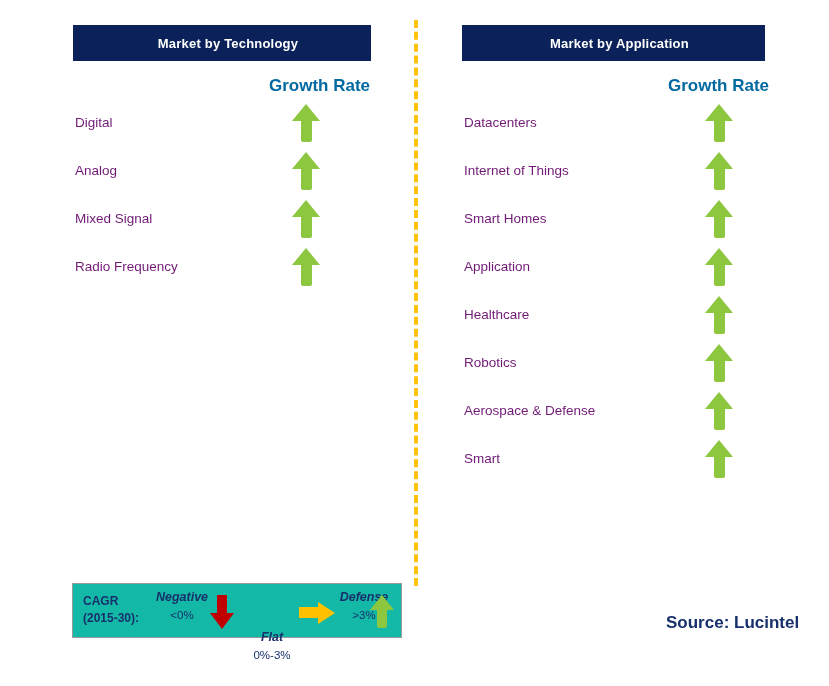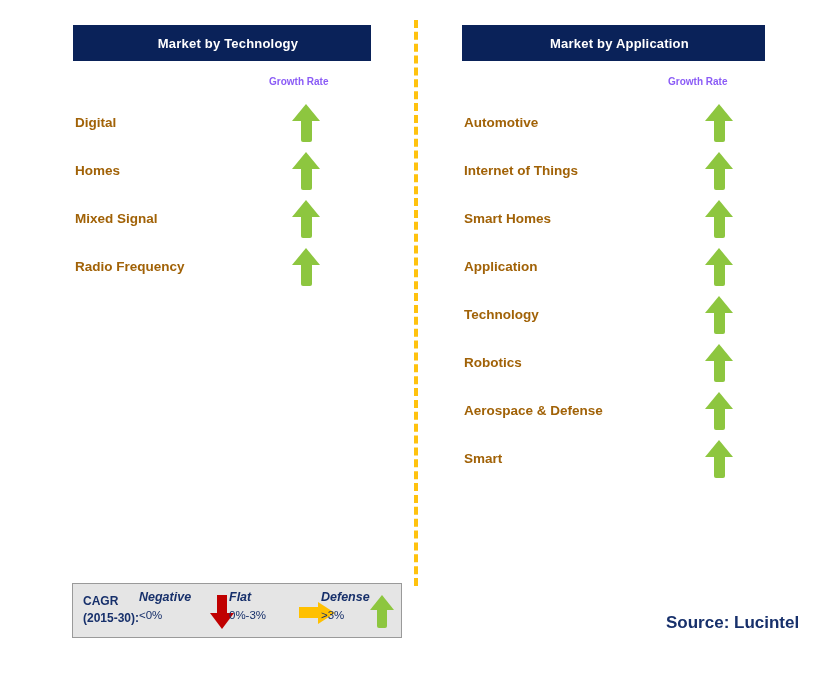--- a/index.html
+++ b/index.html
@@ -40,23 +40,23 @@
     font-size: 13px;
     font-weight: bold;
     letter-spacing: 0.2px;
     white-space: nowrap;
     margin-left: 12px;
   }
 
   .growth-rate-label {
     position: absolute;
     top: 76px;
-    font-size: 10px;
+    font-size: 17px;
     font-weight: bold;
-    color: #8b5cf6;
+    color: #0369a1;
     white-space: nowrap;
   }
   #panel-technology .growth-rate-label { left: 196px; }
   #panel-application .growth-rate-label { left: 206px; }
 
   
   .rows {
     position: absolute;
     left: 0;
     top: 104px;
@@ -64,22 +64,22 @@
   }
   .row {
     position: relative;
     height: 48px;
   }
   .row-label {
     position: absolute;
     left: 2px;
     top: 11px;
     font-size: 13.5px;
-    font-weight: bold;
-    color: #a16207;
+    font-weight: normal;
+    color: #701a75;
     white-space: nowrap;
   }
   .row-arrow {
     position: absolute;
     top: 0;
   }
   #panel-technology .row-arrow { left: 219px; }
   #panel-application .row-arrow { left: 243px; }
 
   
@@ -119,55 +119,56 @@
   }
 
   
   #legend {
     position: absolute;
     left: 72px;
     top: 583px;
     width: 330px;
     height: 55px;
     border: 1.5px solid #9a9a9a;
-    background: #e5e5e5;
+    background: #14b8a6;
     box-sizing: border-box;
   }
   .legend-cagr {
     position: absolute;
     left: 10px;
     top: 9px;
     font-size: 12px;
     font-weight: bold;
     color: #17306B;
     line-height: 17px;
     white-space: nowrap;
   }
   .legend-item {
     position: absolute;
     top: 6px;
     width: 86px;
+    text-align: center;
   }
   .legend-term {
     font-size: 12.5px;
     font-style: italic;
     font-weight: bold;
     color: #17306B;
     white-space: nowrap;
     display: block;
   }
   .legend-range {
     font-size: 11.5px;
     color: #17306B;
     white-space: nowrap;
     display: block;
     margin-top: 5px;
   }
   #legend-item-negative { left: 66px; }
-  #legend-item-flat     { left: 156px; }
+  #legend-item-flat     { left: 156px; margin-top: 40px; }
   #legend-item-growing  { left: 248px; }
 
   .legend-icon { position: absolute; }
   #legend-icon-negative { left: 137px; top: 11px; }
   #legend-icon-flat     { left: 226px; top: 18px; }
   #legend-icon-growing  { left: 297px; top: 11px; }
 
   .arrow-down {
     position: relative;
     width: 24px;
@@ -250,21 +251,21 @@
       <div class="row">
         <div class="row-label">Digital</div>
         <div class="row-arrow">
           <div class="arrow-up">
             <div class="head"></div>
             <div class="shaft"></div>
           </div>
         </div>
       </div>
       <div class="row">
-        <div class="row-label">Homes</div>
+        <div class="row-label">Analog</div>
         <div class="row-arrow">
           <div class="arrow-up">
             <div class="head"></div>
             <div class="shaft"></div>
           </div>
         </div>
       </div>
       <div class="row">
         <div class="row-label">Mixed Signal</div>
         <div class="row-arrow">
@@ -288,21 +289,21 @@
 
 <div id="divider"></div>
 
 <div class="panel" id="panel-application">
   <div class="panel-header">
     <span class="panel-header-title">Market by Application</span>
   </div>
   <div class="growth-rate-label">Growth Rate</div>
   <div class="rows" id="rows-application">
       <div class="row">
-        <div class="row-label">Automotive</div>
+        <div class="row-label">Datacenters</div>
         <div class="row-arrow">
           <div class="arrow-up">
             <div class="head"></div>
             <div class="shaft"></div>
           </div>
         </div>
       </div>
       <div class="row">
         <div class="row-label">Internet of Things</div>
         <div class="row-arrow">
@@ -324,21 +325,21 @@
       <div class="row">
         <div class="row-label">Application</div>
         <div class="row-arrow">
           <div class="arrow-up">
             <div class="head"></div>
             <div class="shaft"></div>
           </div>
         </div>
       </div>
       <div class="row">
-        <div class="row-label">Technology</div>
+        <div class="row-label">Healthcare</div>
         <div class="row-arrow">
           <div class="arrow-up">
             <div class="head"></div>
             <div class="shaft"></div>
           </div>
         </div>
       </div>
       <div class="row">
         <div class="row-label">Robotics</div>
         <div class="row-arrow">

